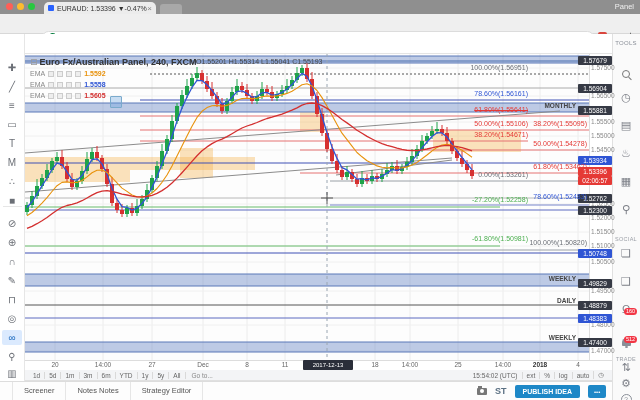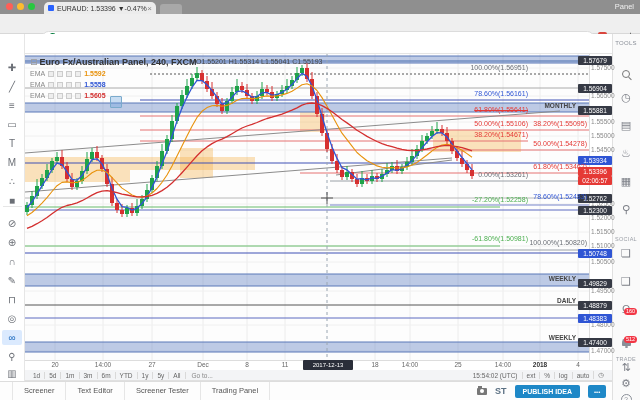--- a/index.html
+++ b/index.html
@@ -432,23 +432,22 @@
       <span>%</span>
       <span>log</span>
       <span>auto</span>
       <span>◷</span>
     </div>
 </div>
 
 <div id="bottombar" class="abs">
   <span id="tabs-holder" style="display:flex">
       <span class="btab">Screener</span>
-      <span class="btab">Text Editor</span>
-      <span class="btab">Screener Tester</span>
-      <span class="btab">Trading Panel</span>
+      <span class="btab">Notes Notes</span>
+      <span class="btab">Strategy Editor</span>
     </span>
   <span style="margin-left:auto;display:flex;align-items:center;gap:8px;margin-right:6px">
     <span class="cam"></span>
 
     <span id="stlogo">ST</span>
     <button id="publish">PUBLISH IDEA</button>
     <button id="more-btn">•••</button>
   </span>
 </div>
 

